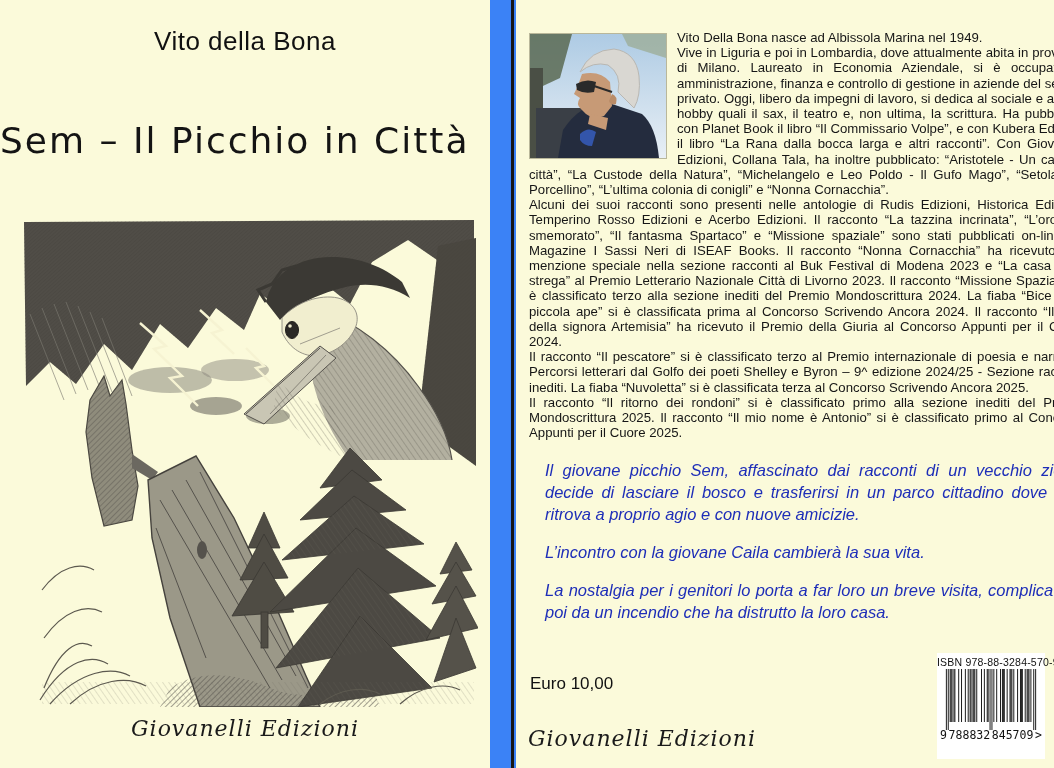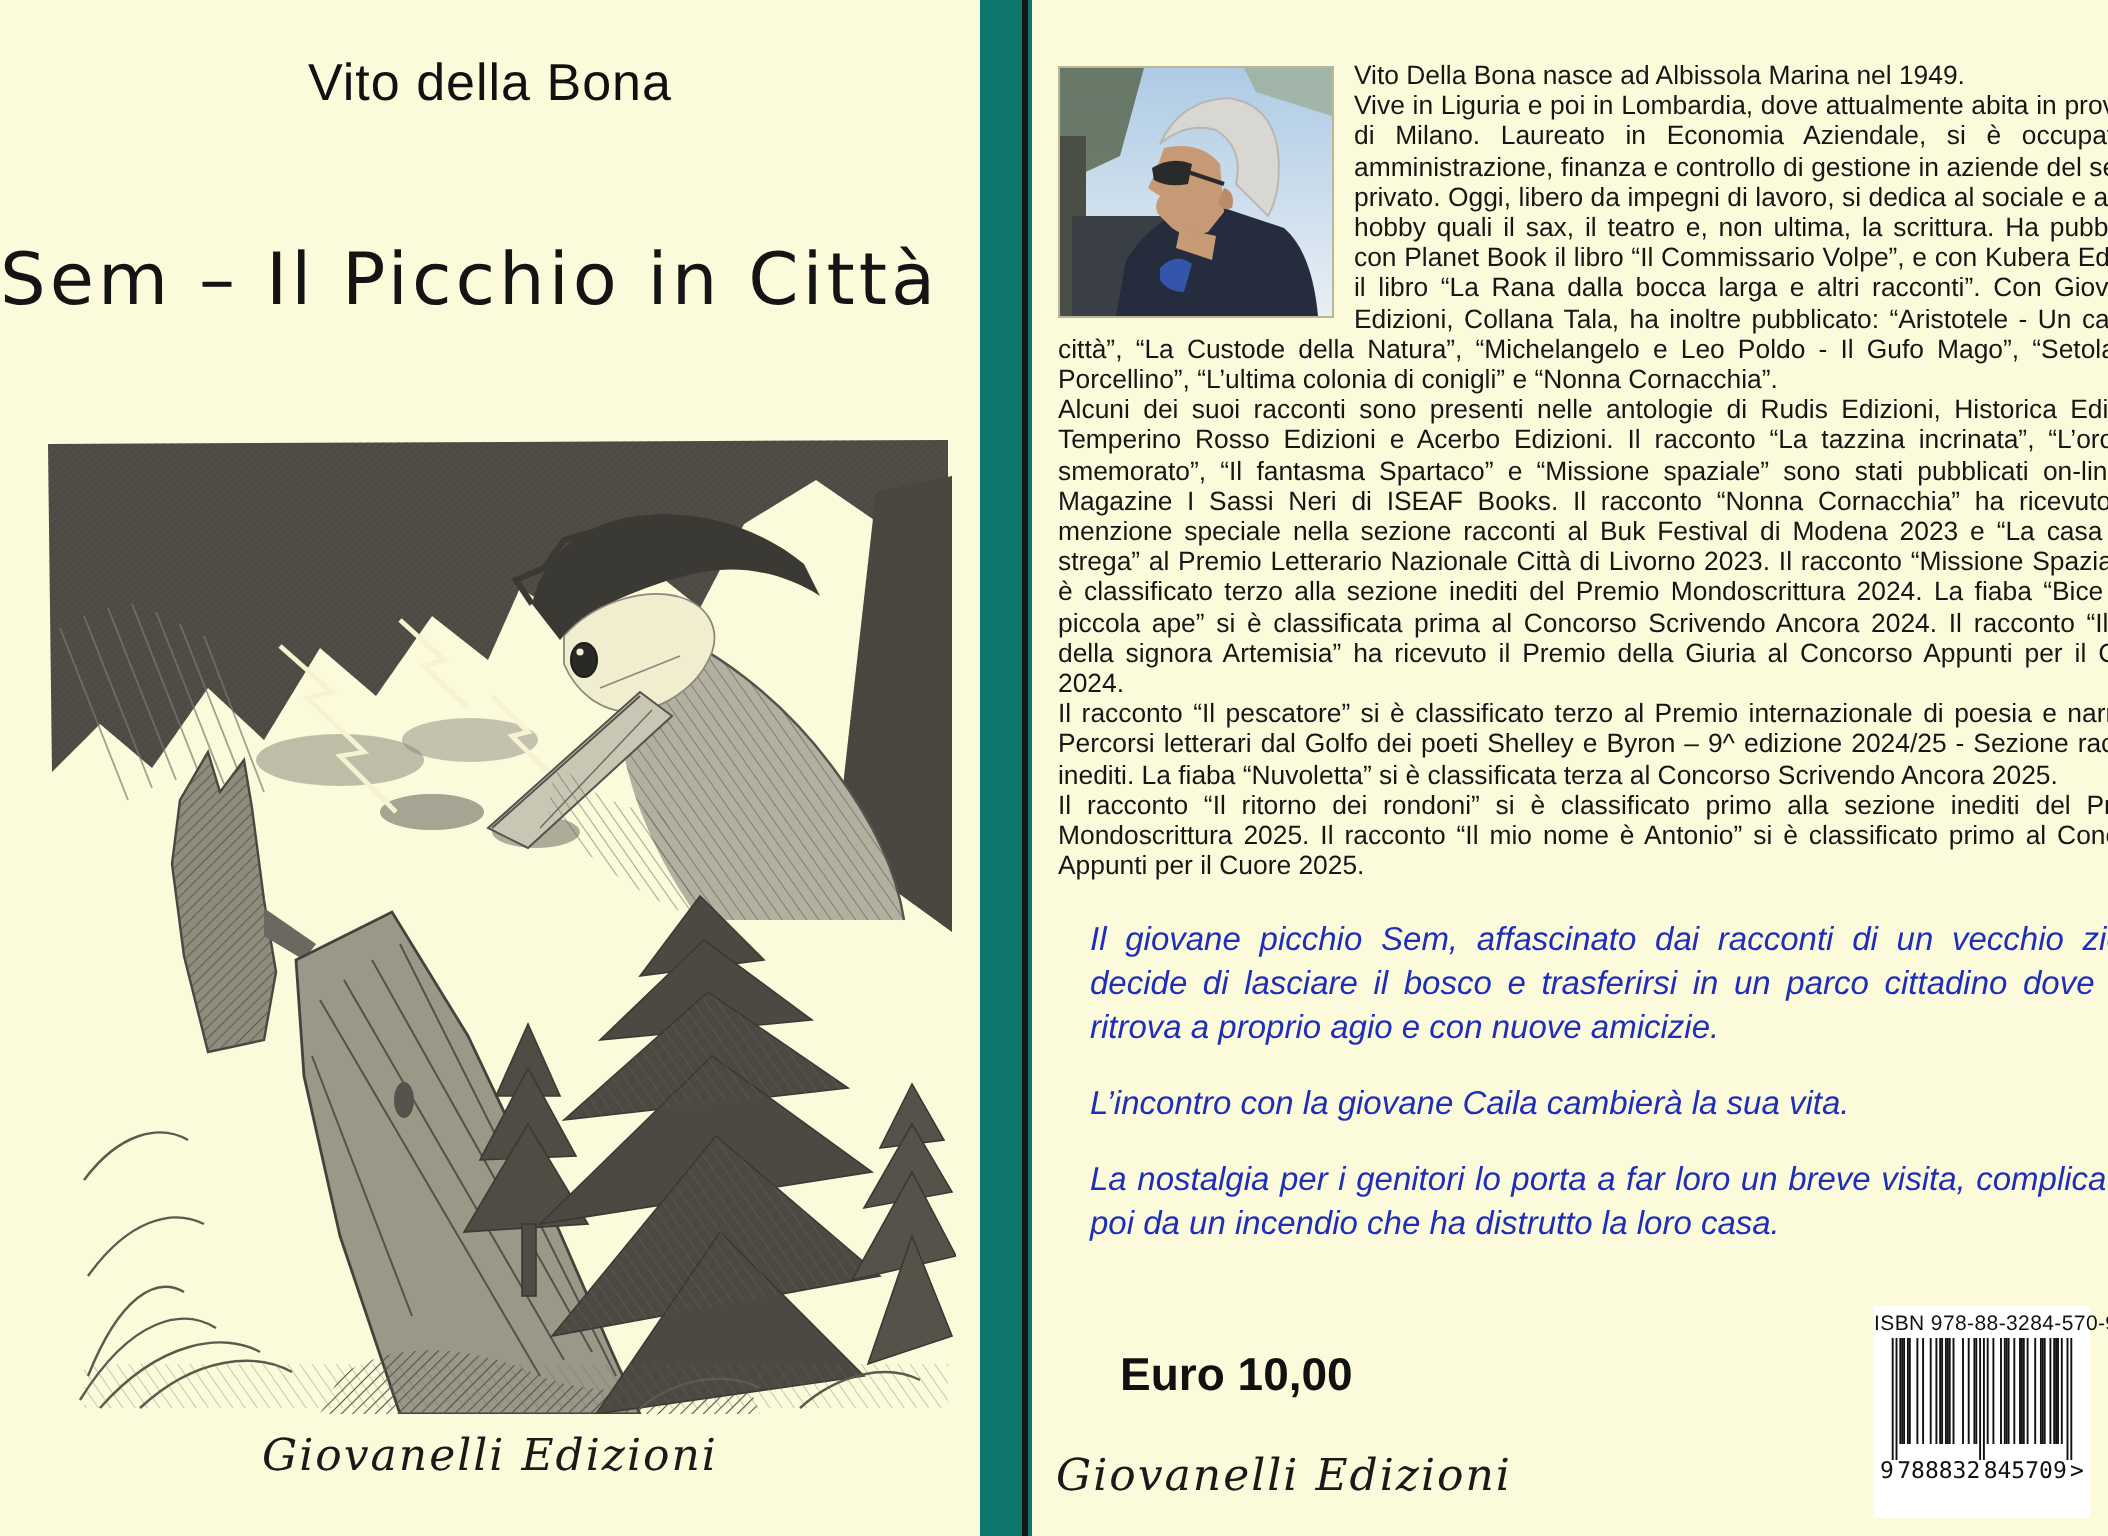--- a/index.html
+++ b/index.html
@@ -1,16 +1,16 @@
 <!DOCTYPE html>
 <html><head>
 <meta charset="utf-8">
 <style>
   html,body{margin:0;padding:0;background:#ffffff;}
-  .canvas{position:relative;width:1054px;height:768px;background:#0f766e;overflow:hidden;
+  .canvas{position:relative;width:1054px;height:768px;background:#3b82f6;overflow:hidden;
           font-family:"Liberation Sans",sans-serif;color:#1c1c1c;}
   .page{position:absolute;top:0;height:768px;background:#fbfada;}
   .front{left:0;width:490px;}
   .back{left:516px;width:564px;padding-left:12px;}
   .spine-line{position:absolute;left:511px;top:0;width:3px;height:768px;background:#161616;}
 
   
   .author-name{position:absolute;top:26px;left:0;width:100%;text-align:center;
                font-size:26px;letter-spacing:.5px;color:#111;}
   .front-title{position:absolute;top:120px;left:0;width:100%;text-align:left;
@@ -27,21 +27,21 @@
   
   .bio-block{position:absolute;top:30px;left:13px;right:7px;
              font-size:13.2px;line-height:15.2px;text-align:justify;color:#161616;}
   .bio-block p{margin:0;}
   .photo-frame{float:left;width:136px;height:124px;margin:3px 10px 3px 0;
                border:1px solid #b9b79a;background:#cfe0ee;}
   .synopsis{position:absolute;top:443px;left:13px;right:9px;
             font-style:italic;font-size:16.5px;line-height:22px;text-align:justify;
             color:#1e2eb8;}
   .synopsis p{margin:16px;}
-  .price{position:absolute;top:674px;left:14px;font-size:23px;font-weight:bold;color:#111;margin-left:30px;}
+  .price{position:absolute;top:674px;left:14px;font-size:17px;font-weight:normal;color:#111;}
   .back-publisher{position:absolute;top:726px;left:12px;
                   font-family:"DejaVu Serif",serif;font-style:italic;font-size:22px;
                   letter-spacing:1px;color:#1a1a1a;}
   .barcode-box{position:absolute;top:653px;left:421px;width:108px;height:106px;background:#ffffff;
                text-align:center;}
   .isbn-label{font-size:10.5px;letter-spacing:.2px;margin-top:3px;color:#111;white-space:nowrap;}
   .barcode-svg{display:block;margin:1px auto 0 auto;}
   .barcode-digits{display:flex;justify-content:space-between;padding:0 3px;
                   font-family:"DejaVu Sans Mono",monospace;font-size:11.5px;color:#111;margin-top:-2px;}
 </style>

